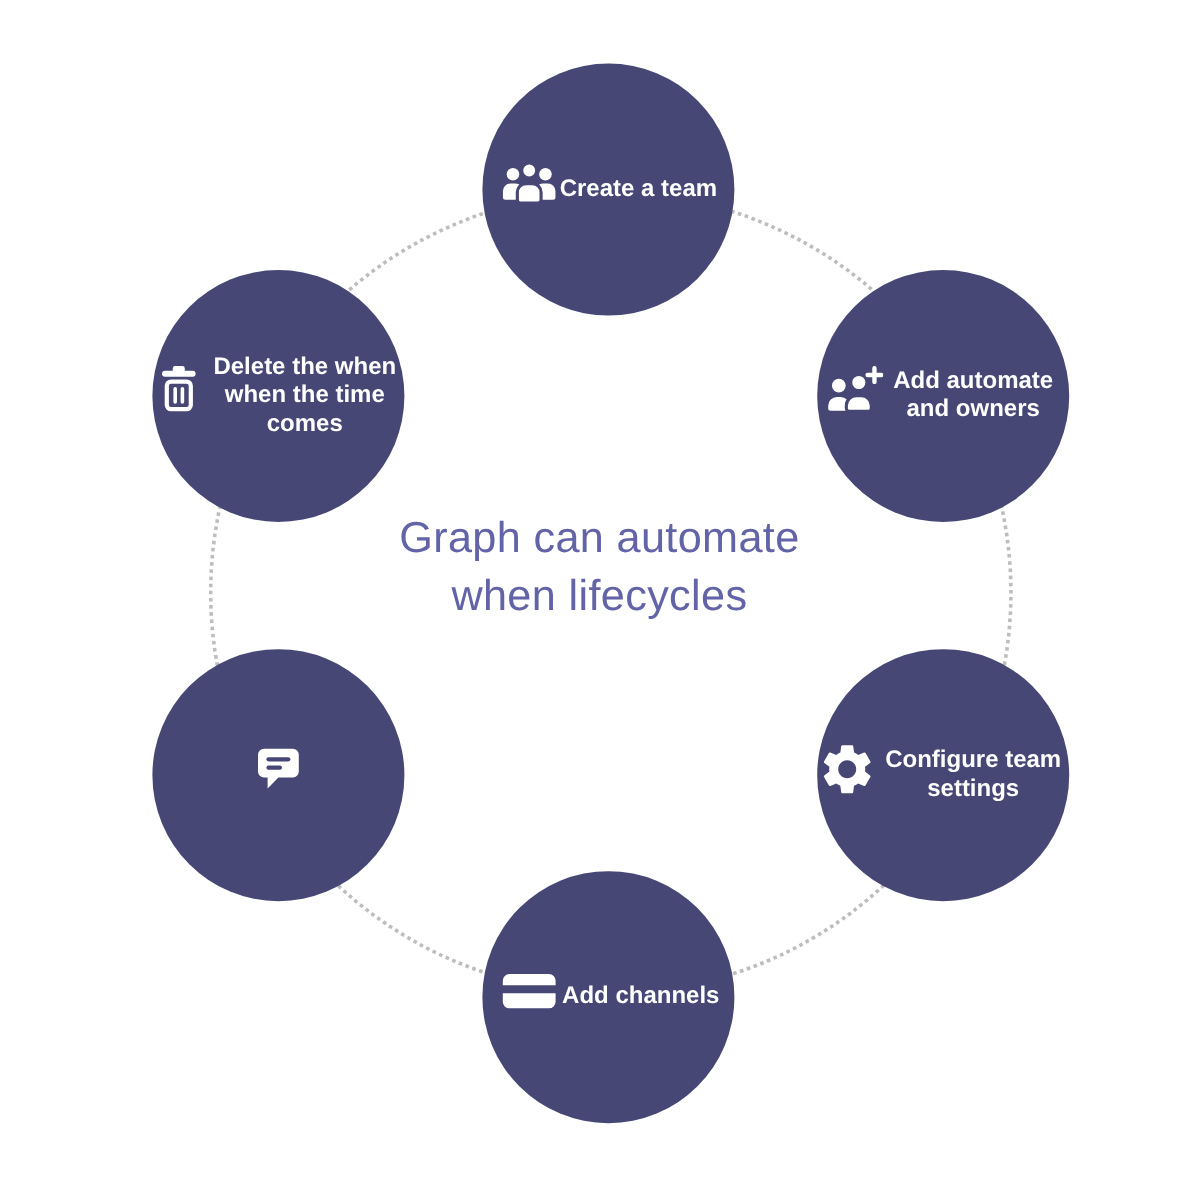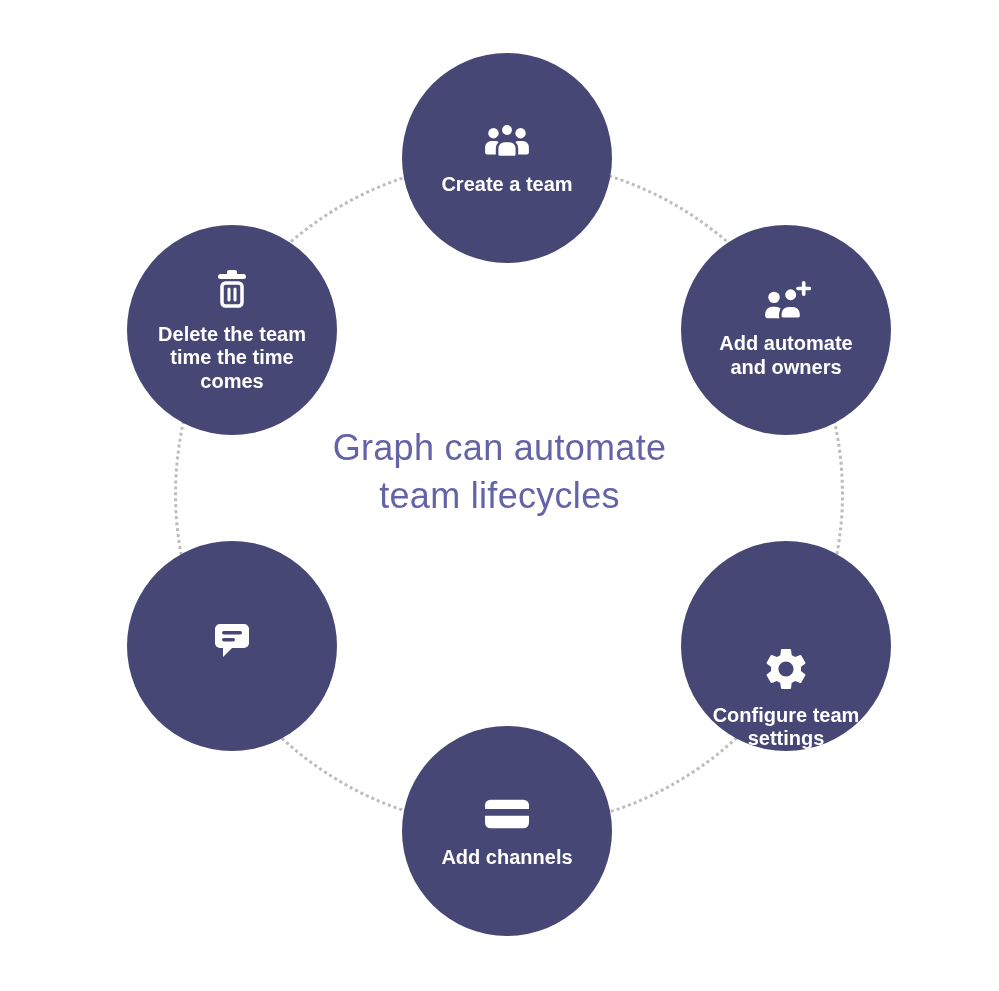--- a/index.html
+++ b/index.html
@@ -36,21 +36,21 @@
     line-height:1.32;
     z-index:1;
   }
   .node{
     position:absolute;
     width:210px;height:210px;
     border-radius:50%;
     background:var(--node-fill);
     color:var(--node-text);
     display:flex;
-    flex-direction:column;
+    flex-direction:row;
     align-items:center;
     justify-content:center;
     text-align:center;
     z-index:2;
   }
   .node .icon{display:block;margin-bottom:10px;line-height:0;color:var(--node-text);}
   .node .label{
     font-weight:bold;
     font-size:20px;
     line-height:1.18;
@@ -66,21 +66,21 @@
 </style>
 </head>
 <body>
 
 <div class="canvas">
 
   <div class="ring"></div>
 
   <div class="center-title">
     <div>Graph can automate</div>
-    <div>team lifecycles</div>
+    <div>when lifecycles</div>
   </div>
 
   <div class="node pos-top">
     <span class="icon" aria-label="team-icon">
       <svg width="50" height="44" viewBox="0 0 48 42">
         <circle cx="11" cy="13.5" r="5" fill="currentColor"></circle>
         <circle cx="37" cy="13.5" r="5" fill="currentColor"></circle>
         <path d="M3 27 a6 6 0 0 1 6 -6 h4 a6 6 0 0 1 6 6 v5 a2 2 0 0 1 -2 2 H5 a2 2 0 0 1 -2 -2 z" fill="currentColor"></path>
         <path d="M29 27 a6 6 0 0 1 6 -6 h4 a6 6 0 0 1 6 6 v5 a2 2 0 0 1 -2 2 H31 a2 2 0 0 1 -2 -2 z" fill="currentColor"></path>
         <circle cx="24" cy="10.5" r="6" fill="currentColor" stroke="var(--node-fill)" stroke-width="2.5"></circle>
@@ -133,16 +133,16 @@
 
   <div class="node pos-tl">
     <span class="icon" aria-label="trash-icon">
       <svg width="44" height="46" viewBox="0 0 44 46">
         <rect x="17" y="3" width="10" height="6" rx="2" fill="currentColor"></rect>
         <rect x="8" y="7" width="28" height="5" rx="2.5" fill="currentColor"></rect>
         <rect x="12" y="16" width="20" height="23" rx="3.5" fill="none" stroke="currentColor" stroke-width="3.5"></rect>
         <path d="M19 22 v11 M25 22 v11" stroke="currentColor" stroke-width="3" stroke-linecap="round" fill="none"></path>
       </svg>
     </span>
-    <span class="label">Delete the team time the time comes</span>
+    <span class="label">Delete the when when the time comes</span>
   </div>
 
 </div>
 
 </body></html>

